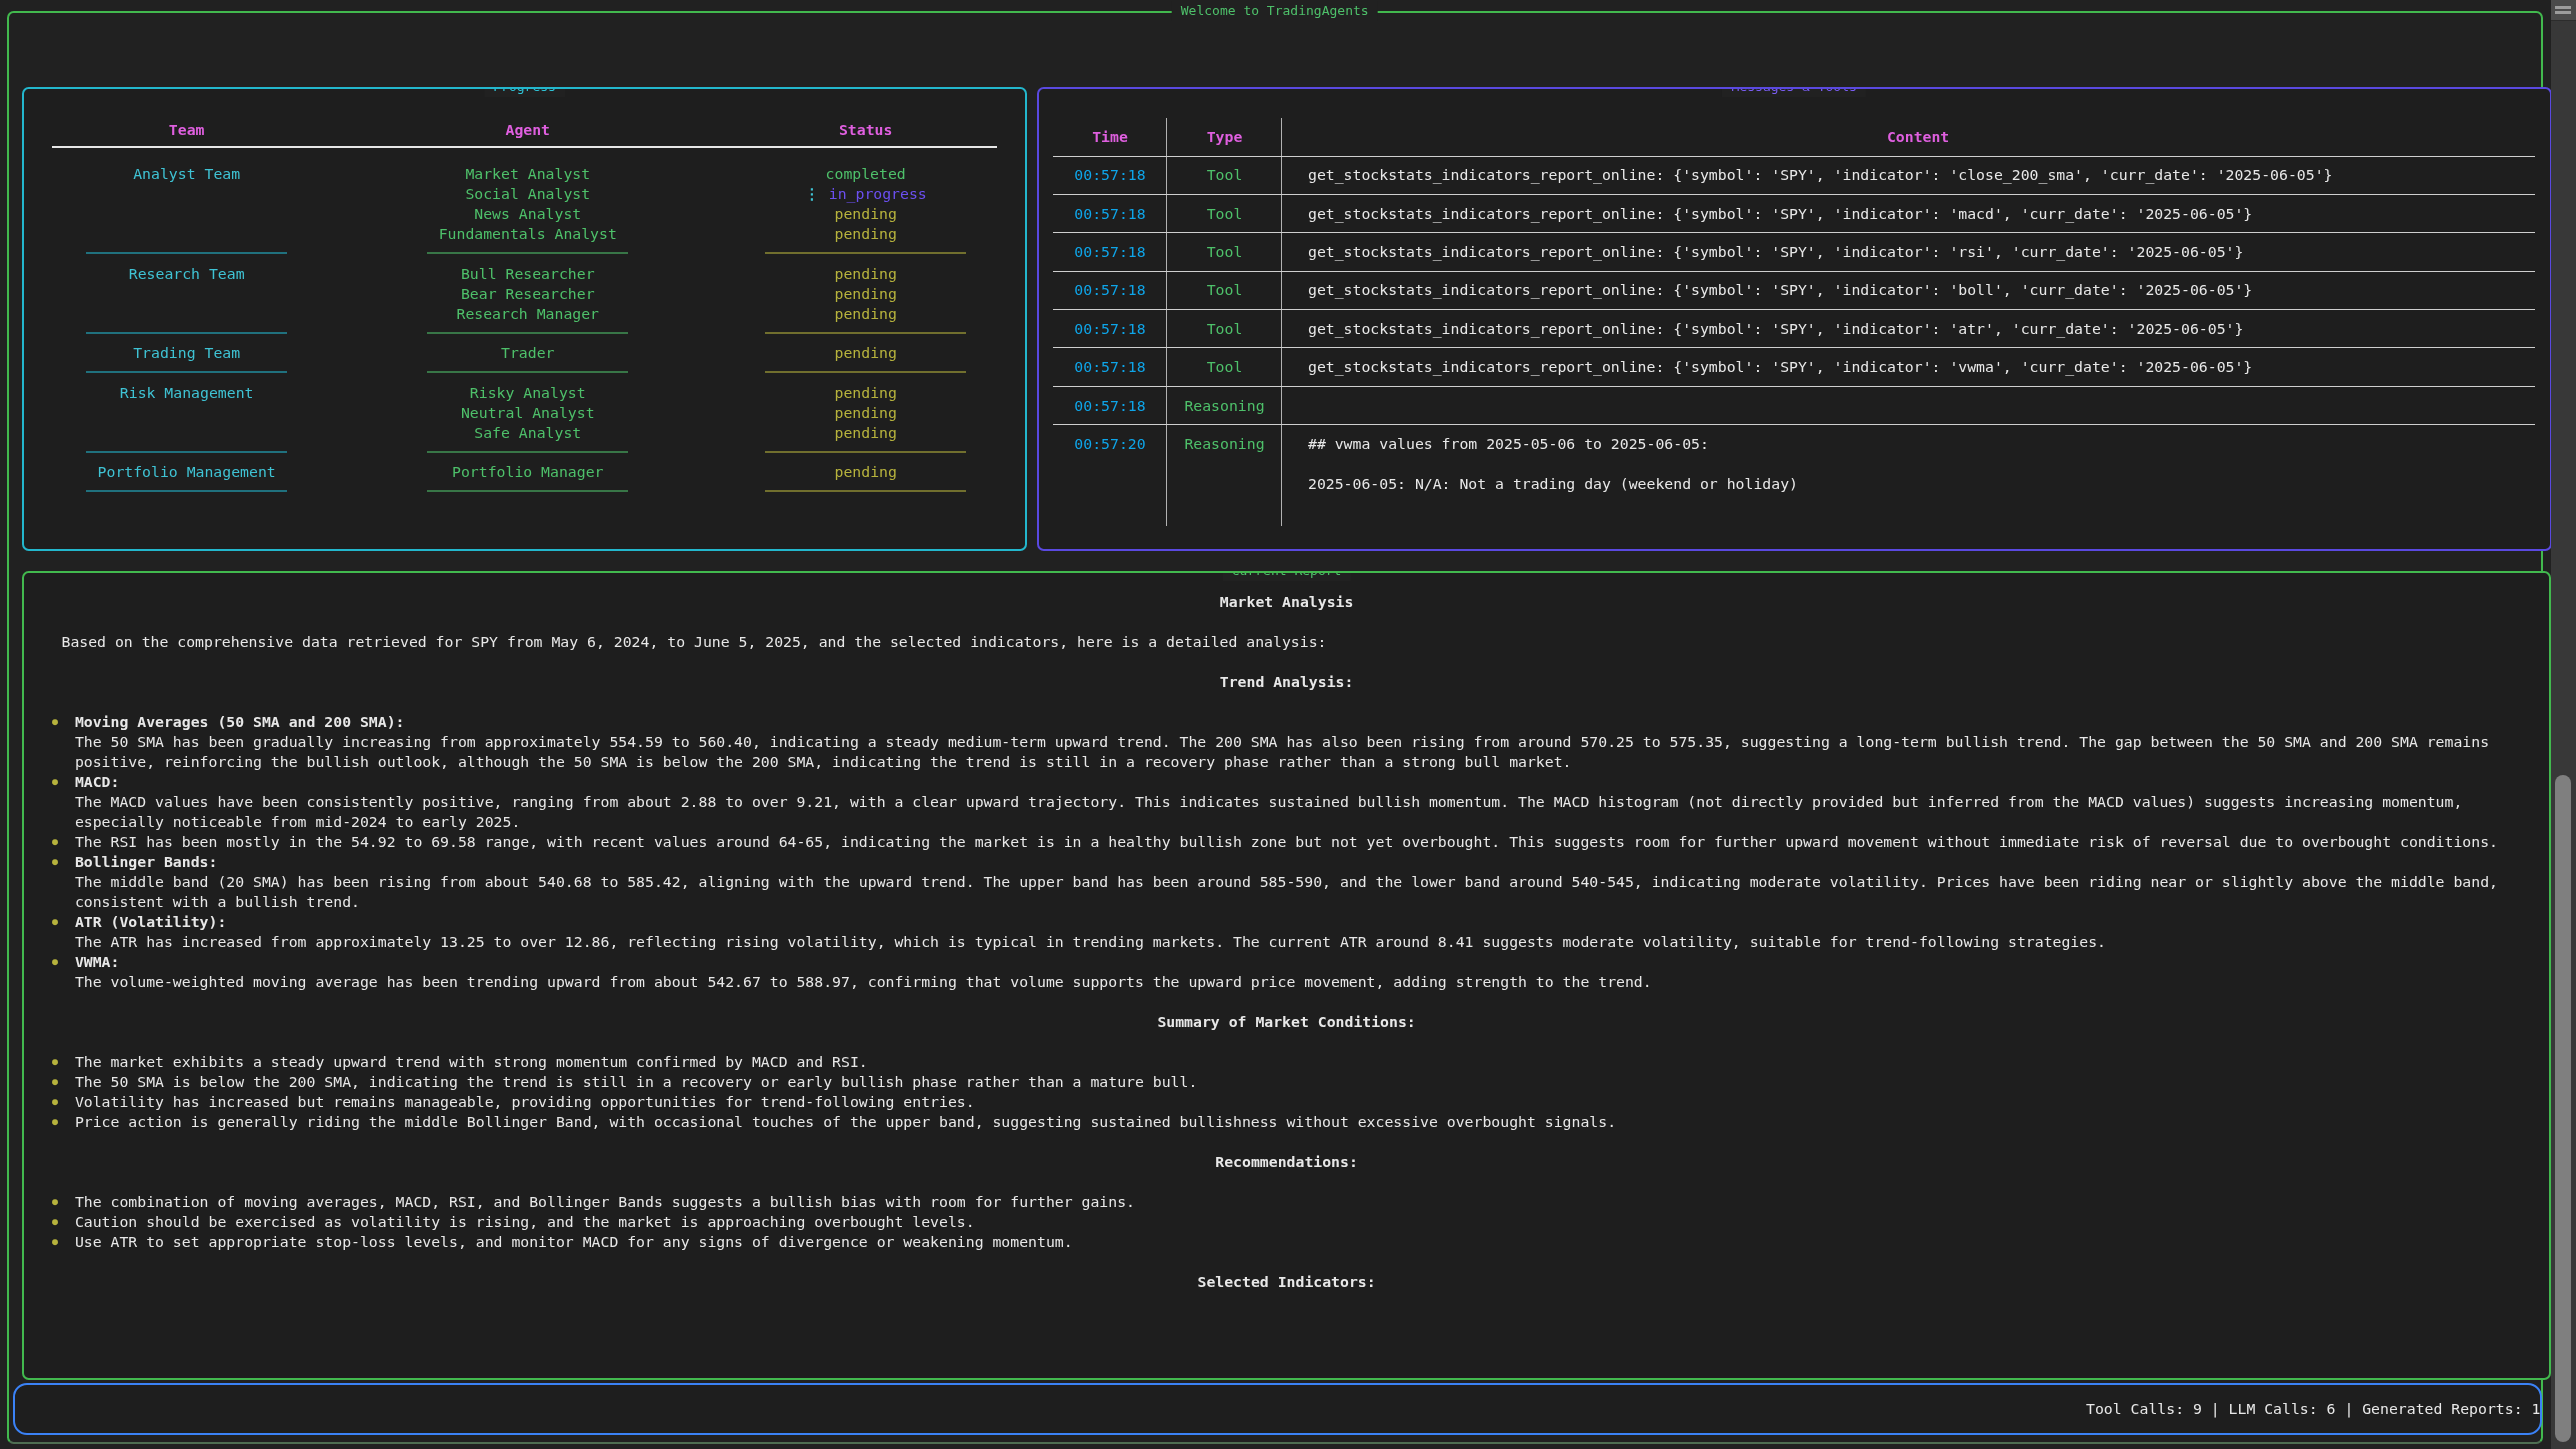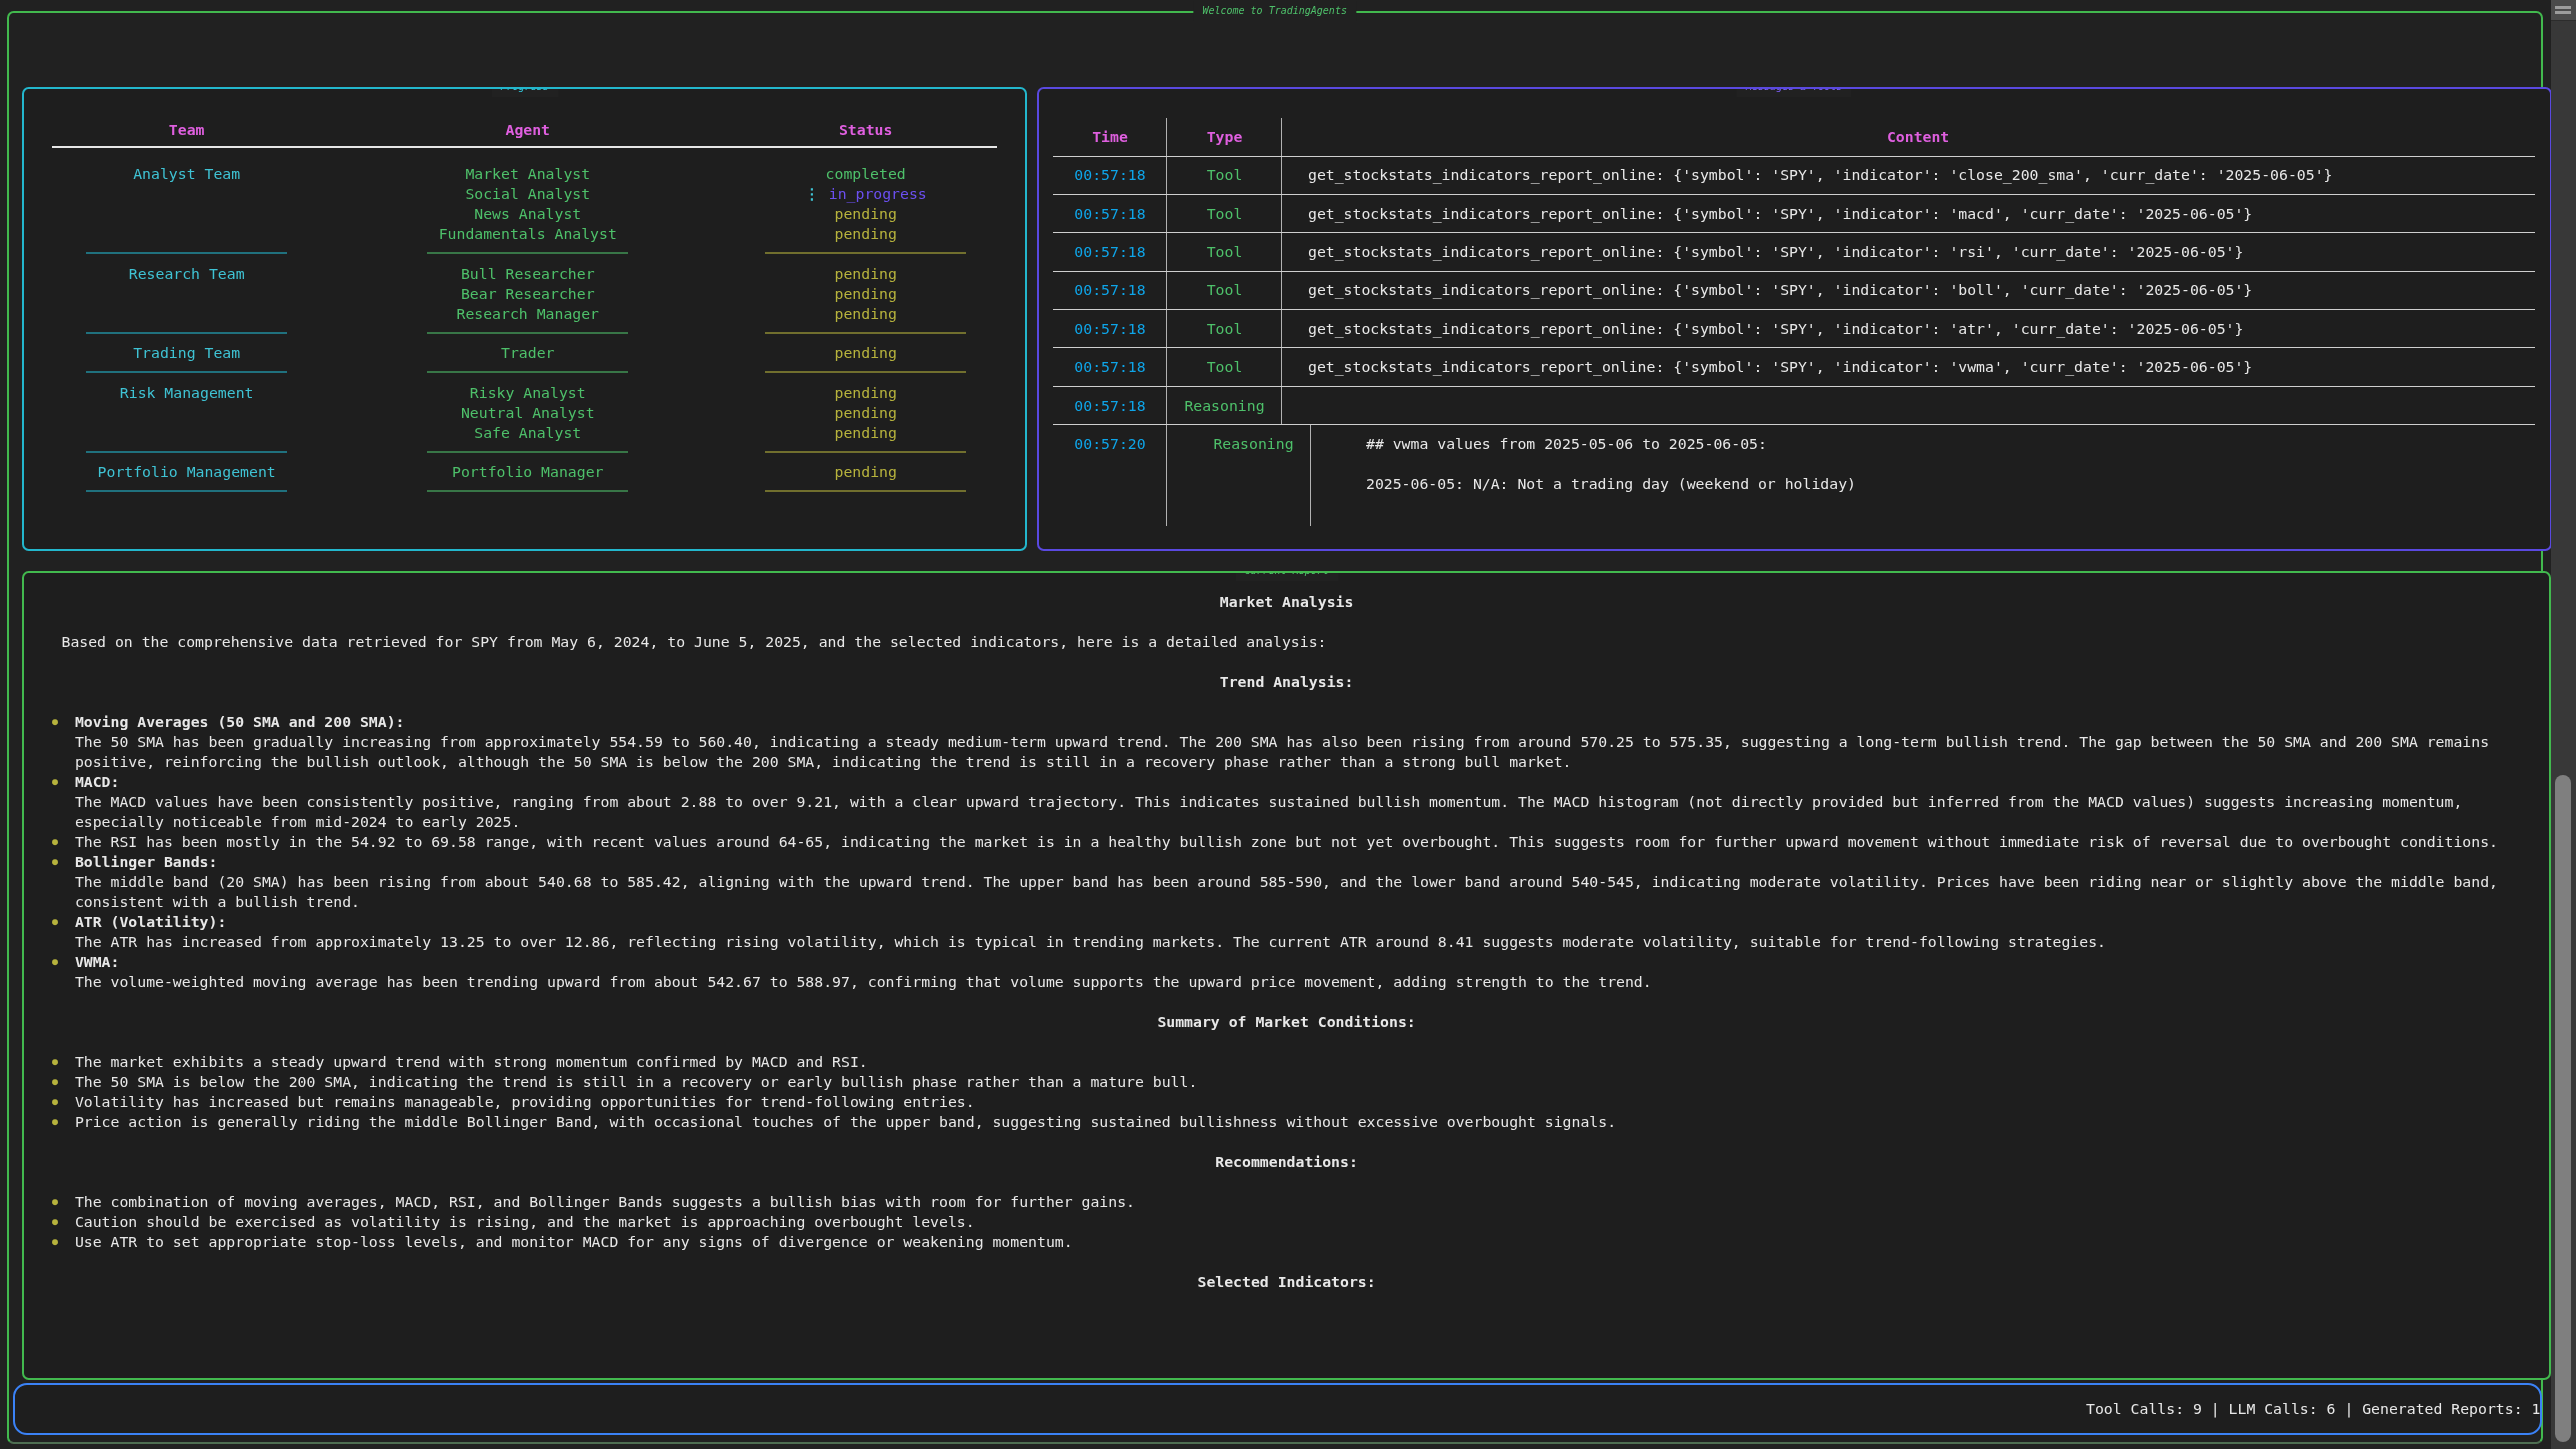--- a/index.html
+++ b/index.html
@@ -8,21 +8,21 @@
     background:#212121;
     font-family:"DejaVu Sans Mono","Liberation Mono",monospace;
     font-size:14.8px;line-height:20px;color:#e8e8e8;
   }
   .outer{
     position:absolute;left:6.7px;top:10.7px;width:2532px;height:1429px;
     border:2px solid #42b94e;border-bottom-color:#4e6e52;border-radius:6.7px;
   }
   .box-title{
     position:absolute;top:-12px;left:50%;transform:translateX(-50%);
-    background:#212121;padding:0 9.4px;white-space:nowrap;font-size:10px;font-style:italic;
+    background:#212121;padding:0 9.4px;white-space:nowrap;font-size:13px;
   }
   .panel{position:absolute;border:2px solid;border-radius:6.7px;background:#1e1e1e;overflow:hidden;}
   #progress-panel{left:13.4px;top:74px;width:1001px;height:460px;border-color:#23b7cd;}
   #progress-panel .box-title{color:#2fc3d6;}
   #messages-panel{left:1028px;top:74px;width:1511px;height:460px;border-color:#5a49e0;}
   #messages-panel .box-title{color:#7a5df2;}
   #report-panel{left:13.4px;top:558px;width:2525px;height:805px;border-color:#42b94e;}
   #report-panel .box-title{color:#4ec06a;}
   #footer-box{
     position:absolute;left:13.4px;top:1383px;width:2525px;height:48px;
@@ -213,21 +213,21 @@
       <div class="mrow msep">
         <div class="c1">00:57:18</div>
         <div class="c2">Tool</div>
         <div class="c3">get_stockstats_indicators_report_online: {'symbol': 'SPY', 'indicator': 'vwma', 'curr_date': '2025-06-05'}</div>
       </div>
       <div class="mrow msep">
         <div class="c1">00:57:18</div>
         <div class="c2">Reasoning</div>
         <div class="c3"></div>
       </div>
-      <div class="mrow msep" style="min-height:101px;gap:29px;">
+      <div class="mrow msep" style="min-height:101px;">
         <div class="c1">00:57:20</div>
         <div class="c2">Reasoning</div>
         <div class="c3">## vwma values from 2025-05-06 to 2025-06-05:
 
 2025-06-05: N/A: Not a trading day (weekend or holiday)</div>
       </div>
     </div>
   </div>
 
   <div class="panel" id="report-panel">

